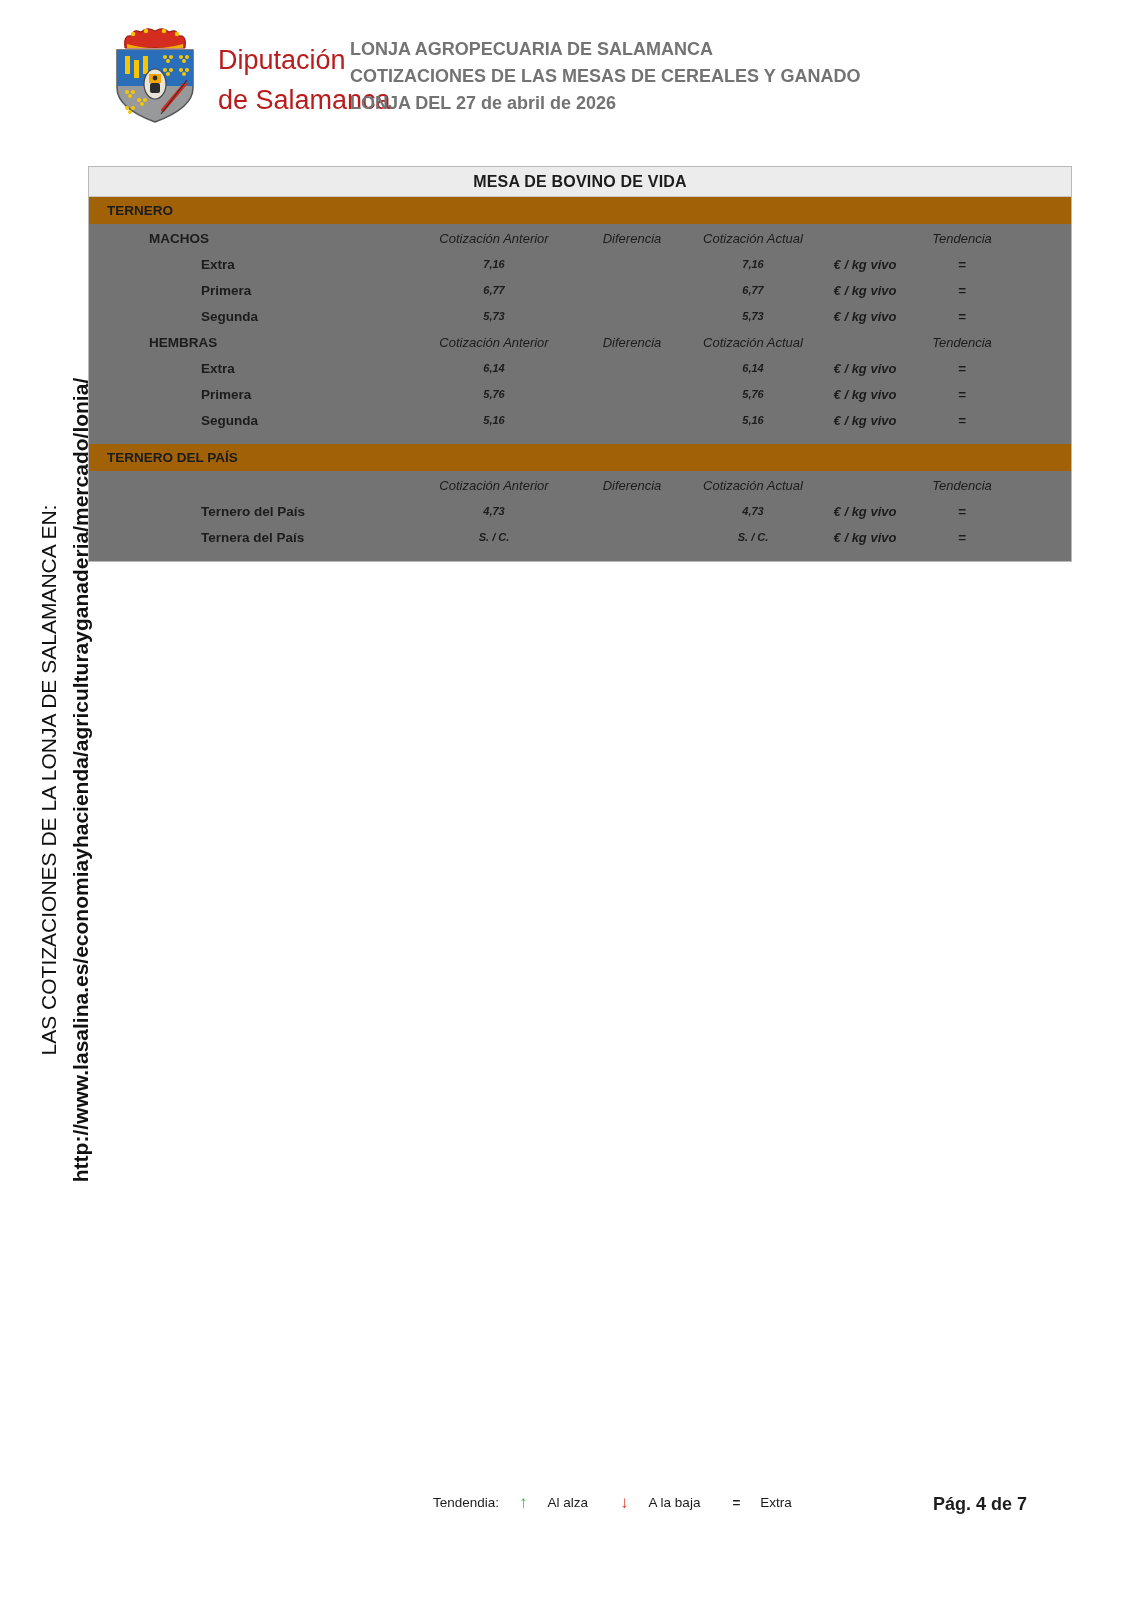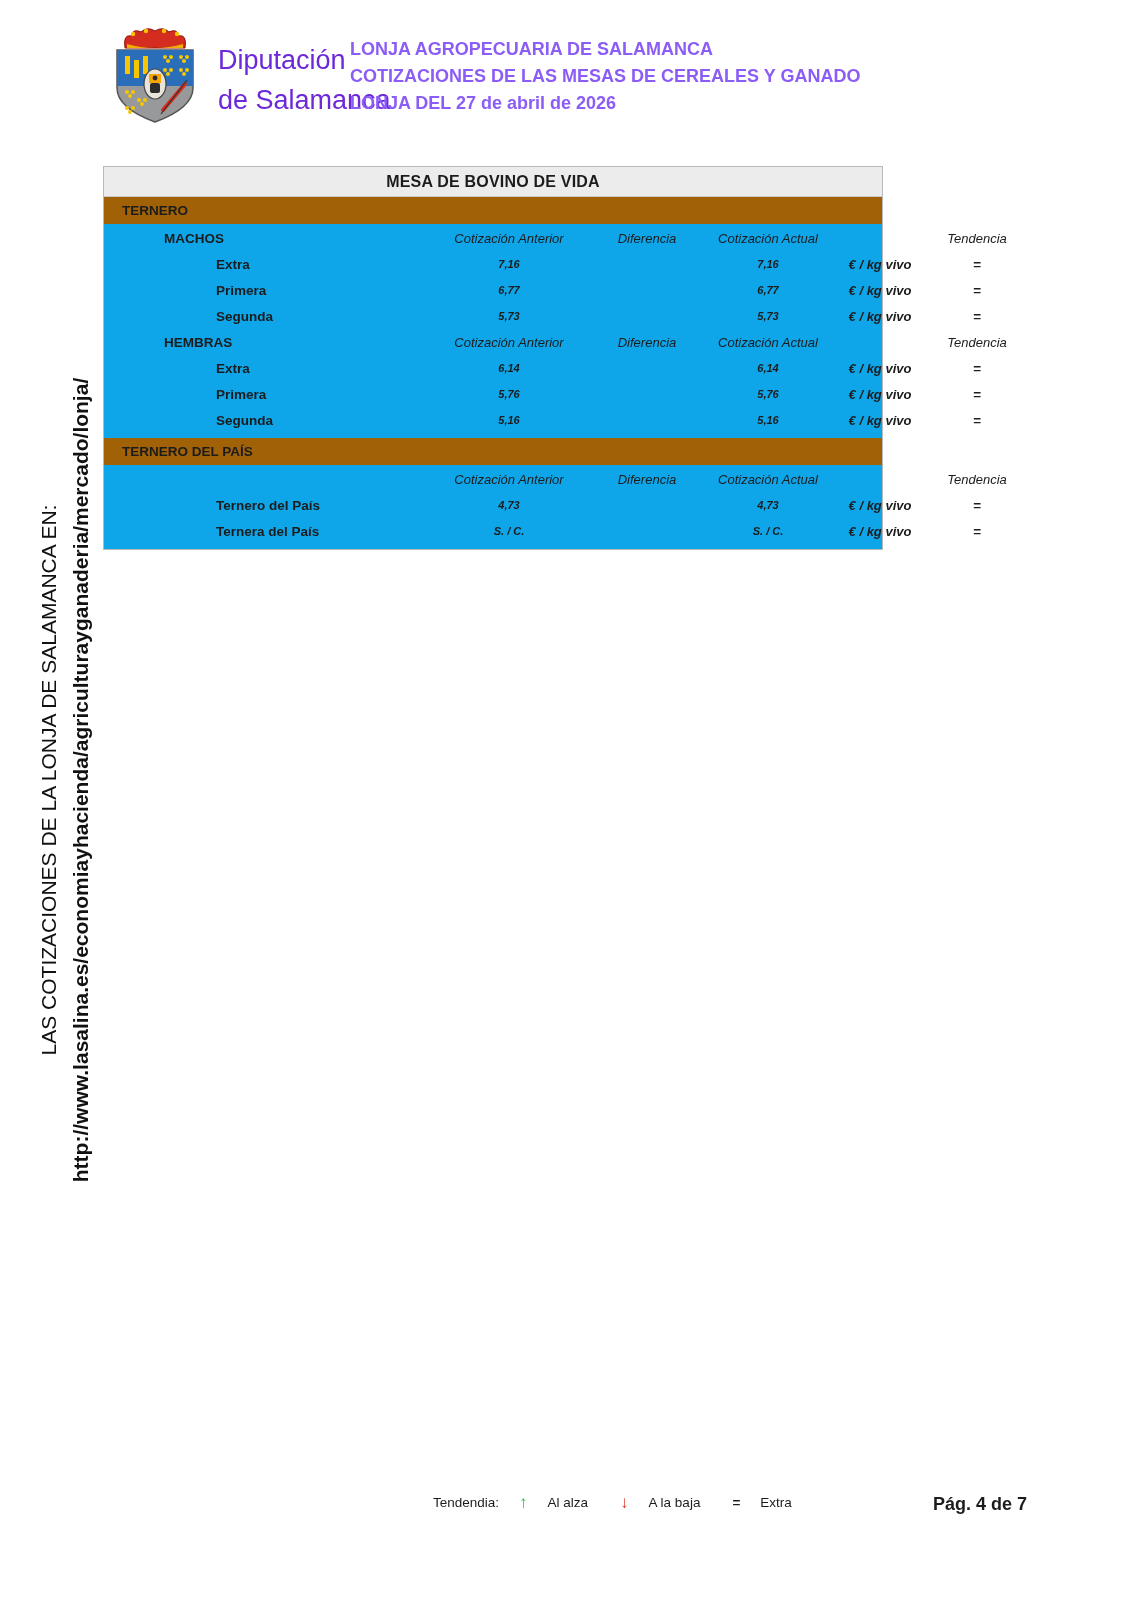--- a/index.html
+++ b/index.html
@@ -2,37 +2,37 @@
 <html><head>
 <meta charset="utf-8">
 <style>
   * { margin:0; padding:0; box-sizing:border-box; }
   html,body { background:#fff; }
   body { font-family:"Liberation Sans", sans-serif; color:#1c1c1c; }
   .page { position:relative; width:1131px; height:1600px; background:#ffffff; overflow:hidden; }
 
   
   .logo-wrap { position:absolute; left:103px; top:26px; width:105px; height:98px; }
-  .logo-text { position:absolute; left:218px; top:40px; line-height:40px; font-size:27px; color:#6d28d9; }
-  .doc-title { position:absolute; left:350px; top:36px; font-size:18px; font-weight:bold; line-height:27px; color:#8b5cf6; }
+  .logo-text { position:absolute; left:218px; top:40px; line-height:40px; font-size:27px; color:#b91c1c; }
+  .doc-title { position:absolute; left:350px; top:36px; font-size:18px; font-weight:bold; line-height:27px; color:#737373; }
 
   
   .vtext { position:absolute; left:-384px; top:747px; width:900px; height:66px;
            transform:rotate(-90deg); transform-origin:center center;
            text-align:center; font-size:21px; line-height:32px; white-space:nowrap; color:#111; }
   .vtext .url { font-weight:bold; }
 
   
-  .tbl { position:absolute; left:103px; top:166px; width:780px; border:1px solid #b9b9b9; background:#fff; }
+  .tbl { position:absolute; left:88px; top:166px; width:984px; border:1px solid #b9b9b9; background:#fff; }
   .tbl-title { height:30px; background:#ececec; border-bottom:1px solid #c9c9c9;
                display:flex; align-items:center; justify-content:center;
                font-size:16px; font-weight:bold; letter-spacing:.2px; }
   .section-row { height:27px; background:#a16207; display:flex; align-items:center;
                  padding-left:18px; font-size:13.5px; font-weight:bold; }
-  .block { background:#0ea5e9; padding:1px 0 5px 0; }
+  .block { background:#737373; padding:1px 0 11px 0; }
   .row { display:grid; grid-template-columns:320px 170px 106px 136px 88px 106px;
          height:26px; align-items:center; font-size:13px; }
   .row .c { text-align:center;font-style:italic; }
   .group-name { padding-left:60px; font-weight:bold; font-size:13.5px; }
   .row-label { padding-left:112px; font-weight:bold; font-size:13.5px; }
   .val { font-weight:bold; font-size:11px; }
   .unit { font-weight:bold; font-size:13px; }
   .tend { font-weight:bold; font-size:13.5px; }
 
   

